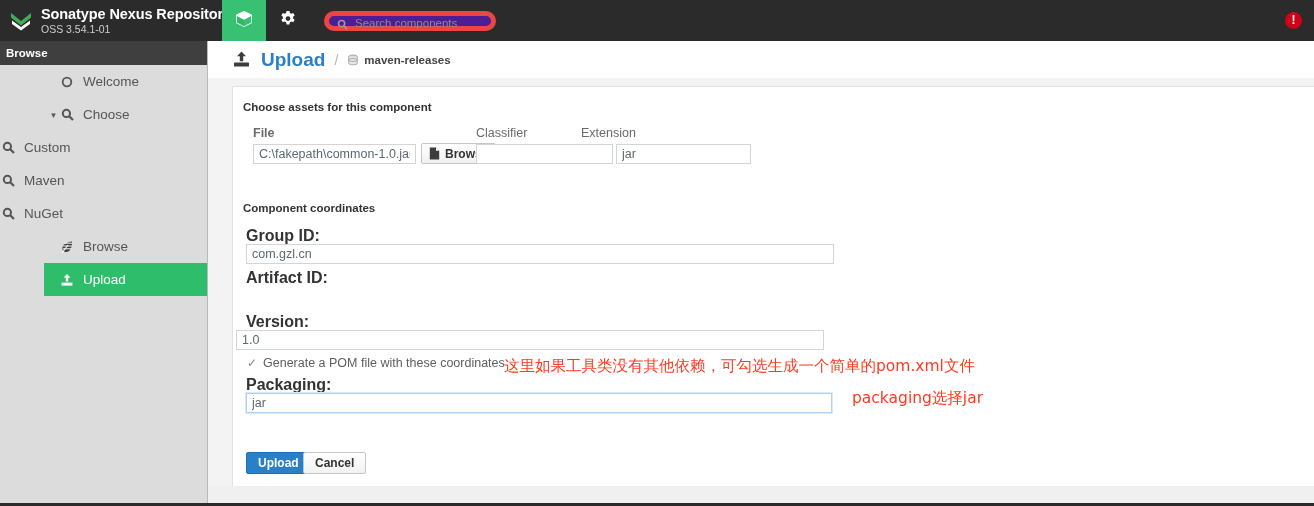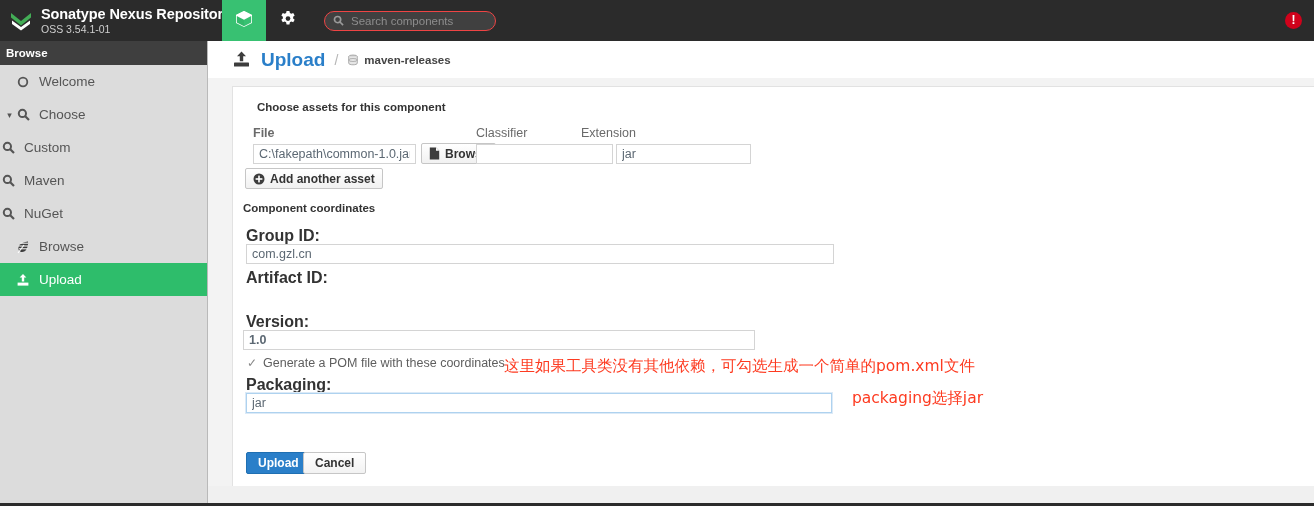--- a/index.html
+++ b/index.html
@@ -71,25 +71,25 @@
     border-right: 6px solid transparent;
     border-top: 6px solid #38c172;
   }
   .search-wrap {
     display: flex;
     align-items: center;
     margin-left: 14px;
   }
   .search-box {
     width: 172px; height: 20px;
-    background: #404040;
-    border: 1px solid #ef4444;
+    background: #4c1d95;
+    border: 5px solid #ef4444;
     border-radius: 10px;
     display: flex;
-    align-items: center;
+    align-items: flex-start;
     padding: 0 8px;
     box-sizing: border-box;
   }
   .search-box input {
     background: transparent;
     border: none;
     outline: none;
     color: #cccccc;
     font-size: 11.5px;
     font-family: "Liberation Sans", sans-serif;
@@ -140,21 +140,21 @@
     cursor: pointer;
   }
   .nav-item .ico {
     width: 16px;
     flex: 0 0 16px;
     display: flex;
     align-items: center;
     justify-content: center;
     margin-right: 8px;
   }
-  .nav-item.lvl1 { padding-left: 15px; }
+  .nav-item.lvl1 { padding-left: 15px; margin-left: 44px; }
   .nav-item.lvl1.caret { padding-left: 4px; }
   .nav-item.lvl2 { }
   .nav-item.active {
     background: #2ebd6b;
     color: #ffffff;
   }
   .caret-glyph {
     width: 11px;
     flex: 0 0 11px;
     font-size: 9px;
@@ -465,59 +465,49 @@
         <ellipse cx="6" cy="2.6" rx="4.3" ry="1.6" fill="#cfcfcf" stroke="#9a9a9a" stroke-width="0.8"></ellipse>
         <path d="M1.7 2.6 L1.7 9.2 C1.7 10.1 3.6 10.8 6 10.8 C8.4 10.8 10.3 10.1 10.3 9.2 L10.3 2.6" fill="#e6e6e6" stroke="#9a9a9a" stroke-width="0.8"></path>
         <ellipse cx="6" cy="6" rx="4.3" ry="1.5" fill="none" stroke="#9a9a9a" stroke-width="0.7"></ellipse>
       </svg>
     </span>
     <span class="crumb-leaf">maven-releases</span>
   </div>
 
   <div class="panel">
 
-    <div class="sec-title abs" style="left:24px; top:14px;">Choose assets for this component</div>
+    <div class="sec-title abs" style="left:10px; top:14px;">Choose assets for this component</div>
 
     <div class="fld-label abs" style="left:20px; top:39px;font-weight:bold;">File</div>
     <div class="fld-label abs" style="left:243px; top:39px;">Classifier</div>
     <div class="fld-label abs" style="left:348px; top:39px;">Extension</div>
 
     <input class="txt abs" style="left: 20px; top: 57px; width: 163px;" type="text" readonly="" value="C:\fakepath\common-1.0.jar">
     <div class="btn abs" style="left:188px; top:56px;">
       <span class="bico">
         <svg width="11" height="13" viewBox="0 0 11 13">
           <path d="M0.8 0.6 H7 L10.2 3.8 V12.4 H0.8 Z" fill="#3d3d3d"></path>
           <path d="M7 0.6 L10.2 3.8 H7 Z" fill="#ffffff"></path>
         </svg>
       </span>
       <span>Browse</span>
     </div>
     <input class="txt abs" style="left: 243px; top: 57px; width: 137px;" type="text" value="">
     <input class="txt abs" style="left: 383px; top: 57px; width: 135px;" type="text" value="jar">
 
-    <div class="btn abs" style="left:12px; top:81px;">
-      <span class="bico">
-        <svg width="12" height="12" viewBox="0 0 12 12">
-          <circle cx="6" cy="6" r="5.5" fill="#3d3d3d"></circle>
-          <rect x="5.2" y="2.6" width="1.6" height="6.8" fill="#ffffff"></rect>
-          <rect x="2.6" y="5.2" width="6.8" height="1.6" fill="#ffffff"></rect>
-        </svg>
-      </span>
-      <span>Add another asset</span>
-    </div>
 
     <div class="sec-title abs" style="left:10px; top:115px;">Component coordinates</div>
 
     <div class="fld-label-b abs" style="left:13px; top:140px;">Group ID:</div>
     <input class="txt abs" style="left: 13px; top: 157px; width: 588px;" type="text" value="com.gzl.cn">
 
     <div class="fld-label-b abs" style="left:13px; top:182px;">Artifact ID:</div>
 
     <div class="fld-label-b abs" style="left:13px; top:226px;">Version:</div>
-    <input class="txt abs" style="left: 10px; top: 243px; width: 512px; font-weight: bold;" type="text" value="1.0">
+    <input class="txt abs" style="left: 3px; top: 243px; width: 588px;" type="text" value="1.0">
 
     <div class="chk-row abs" style="left:13px; top:269px;">
       <span class="chk">✓</span>
       <span class="chk-lbl">Generate a POM file with these coordinates</span>
     </div>
 
     <div class="fld-label-b abs" style="left:13px; top:289px;">Packaging:</div>
     <input class="txt focused abs" style="left: 13px; top: 306px; width: 586px;" type="text" value="jar">
 
     <div class="btn-primary abs" style="left:13px; top:365px;">

